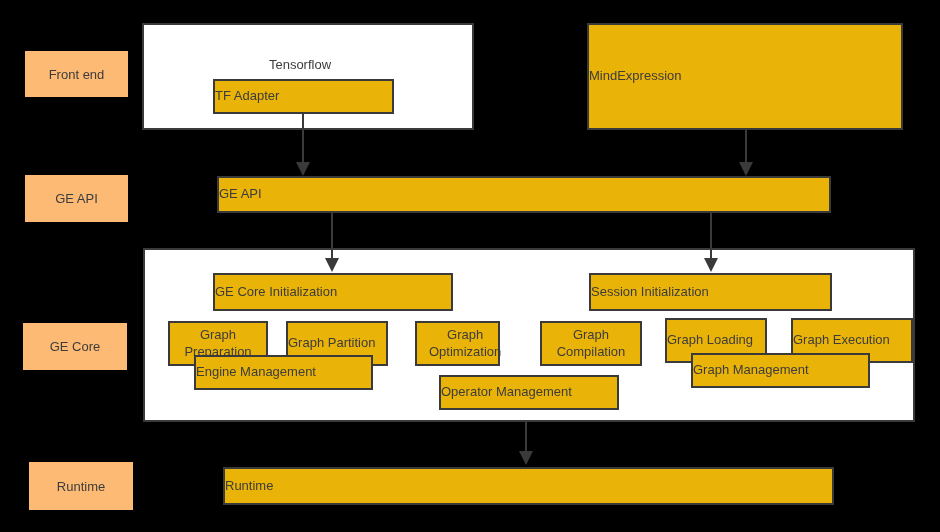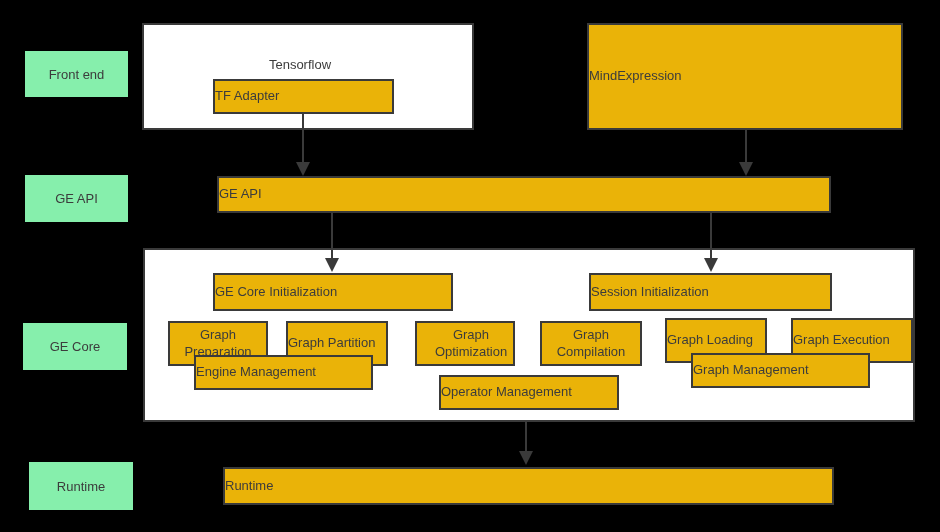--- a/index.html
+++ b/index.html
@@ -18,21 +18,21 @@
     background: #eab308;
     border: 2px solid #3a3a3a;
     box-sizing: border-box;
     display: flex;
     align-items: center;
     text-align: center;
     line-height: 1.3;
   }
   .rowlabel {
     position: absolute;
-    background: #86efac;
+    background: #fdba74;
     box-sizing: border-box;
     display: flex;
     align-items: center;
     justify-content: center;
     text-align: center;
   }
   .container-box {
     position: absolute;
     background: #ffffff;
     border: 2px solid #3a3a3a;
@@ -92,21 +92,21 @@
   <div class="box" style="left:589px; top:273px; width:243px; height:38px;">
     <span>Session Initialization</span>
   </div>
 
   <div class="box" style="left:168px; top:321px; width:100px; height:45px;">
     <span>Graph Preparation</span>
   </div>
   <div class="box" style="left:286px; top:321px; width:102px; height:45px;">
     <span>Graph Partition</span>
   </div>
-  <div class="box" style="left:415px; top:321px; width:100px; height:45px;padding-left:12px;">
+  <div class="box" style="left:415px; top:321px; width:85px; height:45px;padding-left:12px;">
     <span>Graph Optimization</span>
   </div>
   <div class="box" style="left:540px; top:321px; width:102px; height:45px;">
     <span>Graph Compilation</span>
   </div>
   <div class="box" style="left:665px; top:318px; width:102px; height:45px;">
     <span>Graph Loading</span>
   </div>
   <div class="box" style="left:791px; top:318px; width:122px; height:45px;">
     <span>Graph Execution</span>

